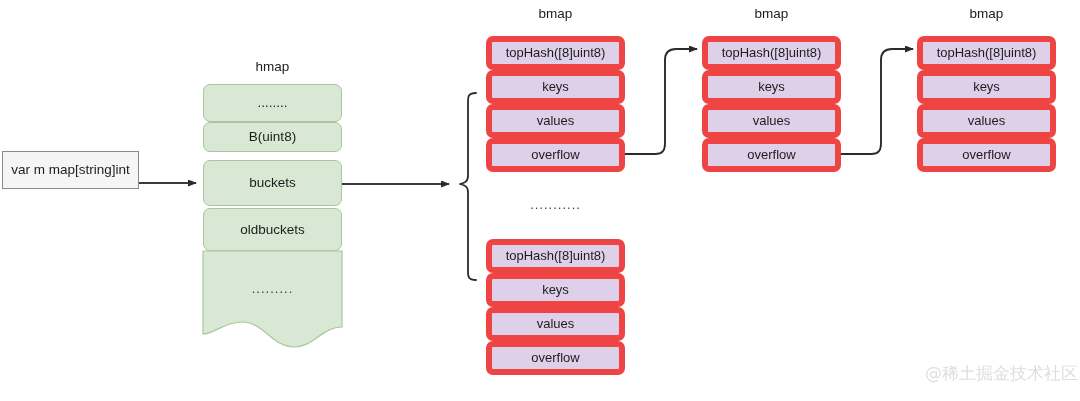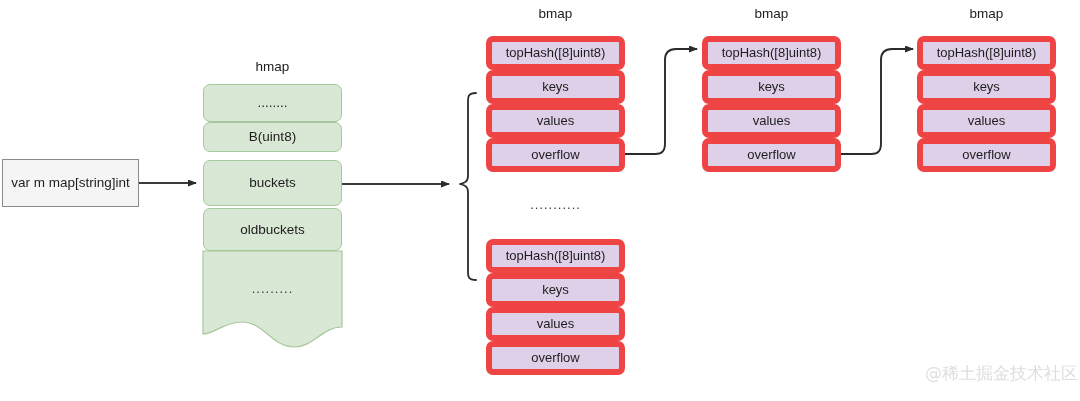--- a/index.html
+++ b/index.html
@@ -115,21 +115,21 @@
              C665,52 669,49 676,49
              L697,49" stroke="#2b2b2b" stroke-width="1.9" fill="none" marker-end="url(#arrowhead)"></path>
 
     <path d="M841,154 L871,154
              C879,154 881,150 881,143
              L881,60
              C881,52 885,49 892,49
              L913,49" stroke="#2b2b2b" stroke-width="1.9" fill="none" marker-end="url(#arrowhead)"></path>
   </svg>
 
-  <div class="node var-box" style="left:2px; top:159px; width:137px; height:48px;">
+  <div class="node var-box" style="left:2px; top:151px; width:137px; height:38px;">
     <span>var m map[string]int</span>
   </div>
 
   <div class="caption" style="left:203px; top:59px; width:139px;">hmap</div>
 
   <div class="node green-row" style="left:203px; top:84px; width:139px; height:38px;">
     <span>........</span>
   </div>
 
   <div class="node green-row" style="left:203px; top:122px; width:139px; height:30px;">

